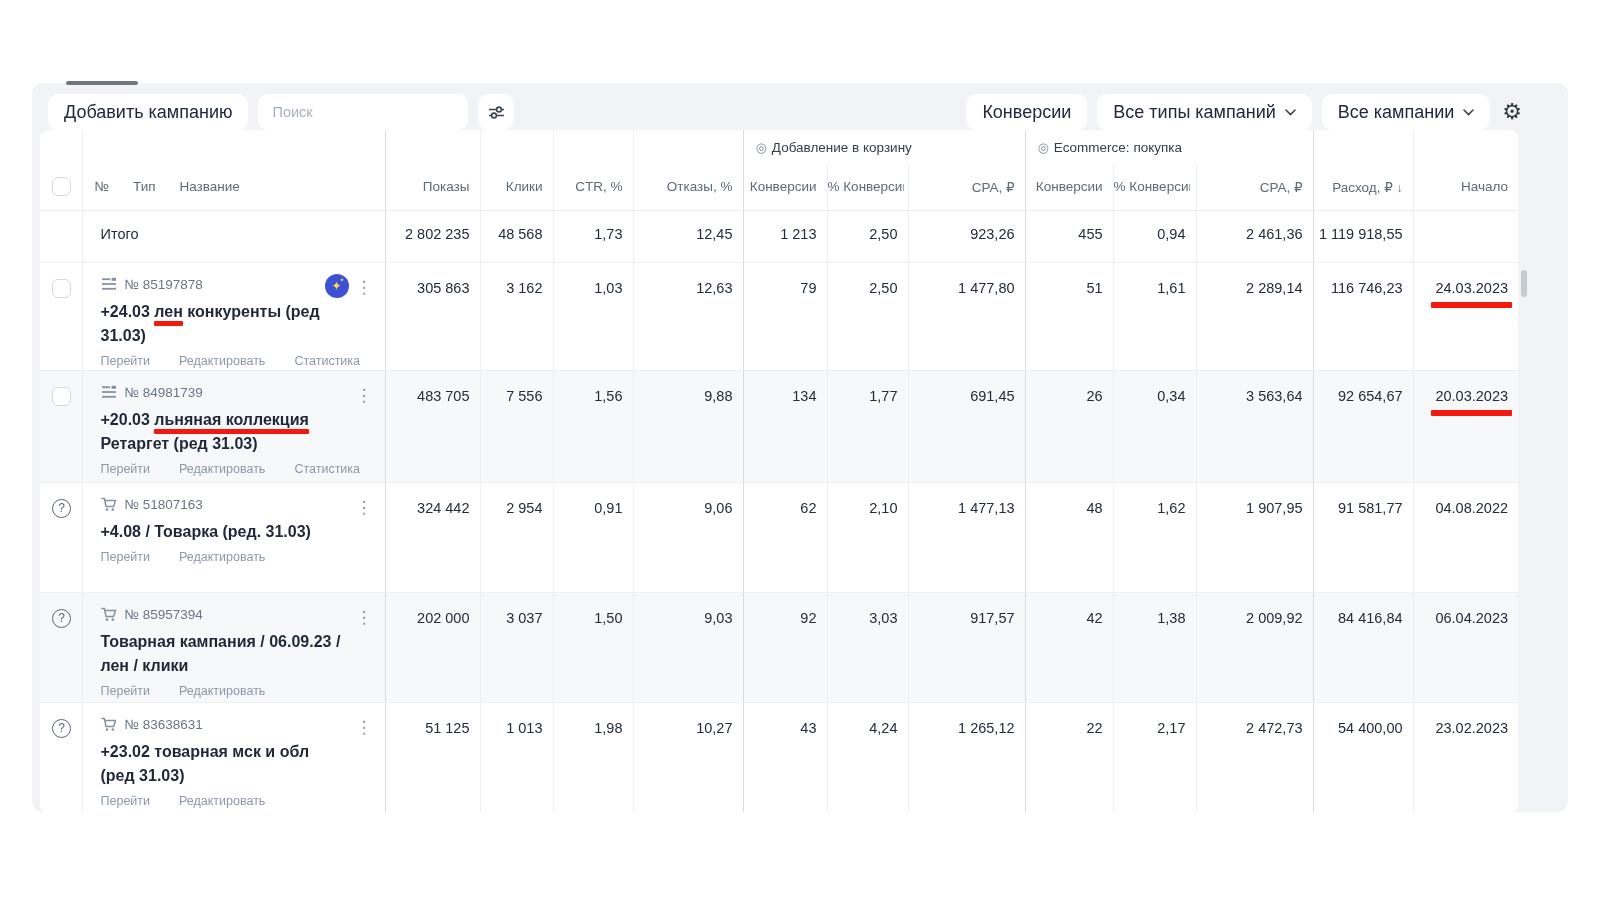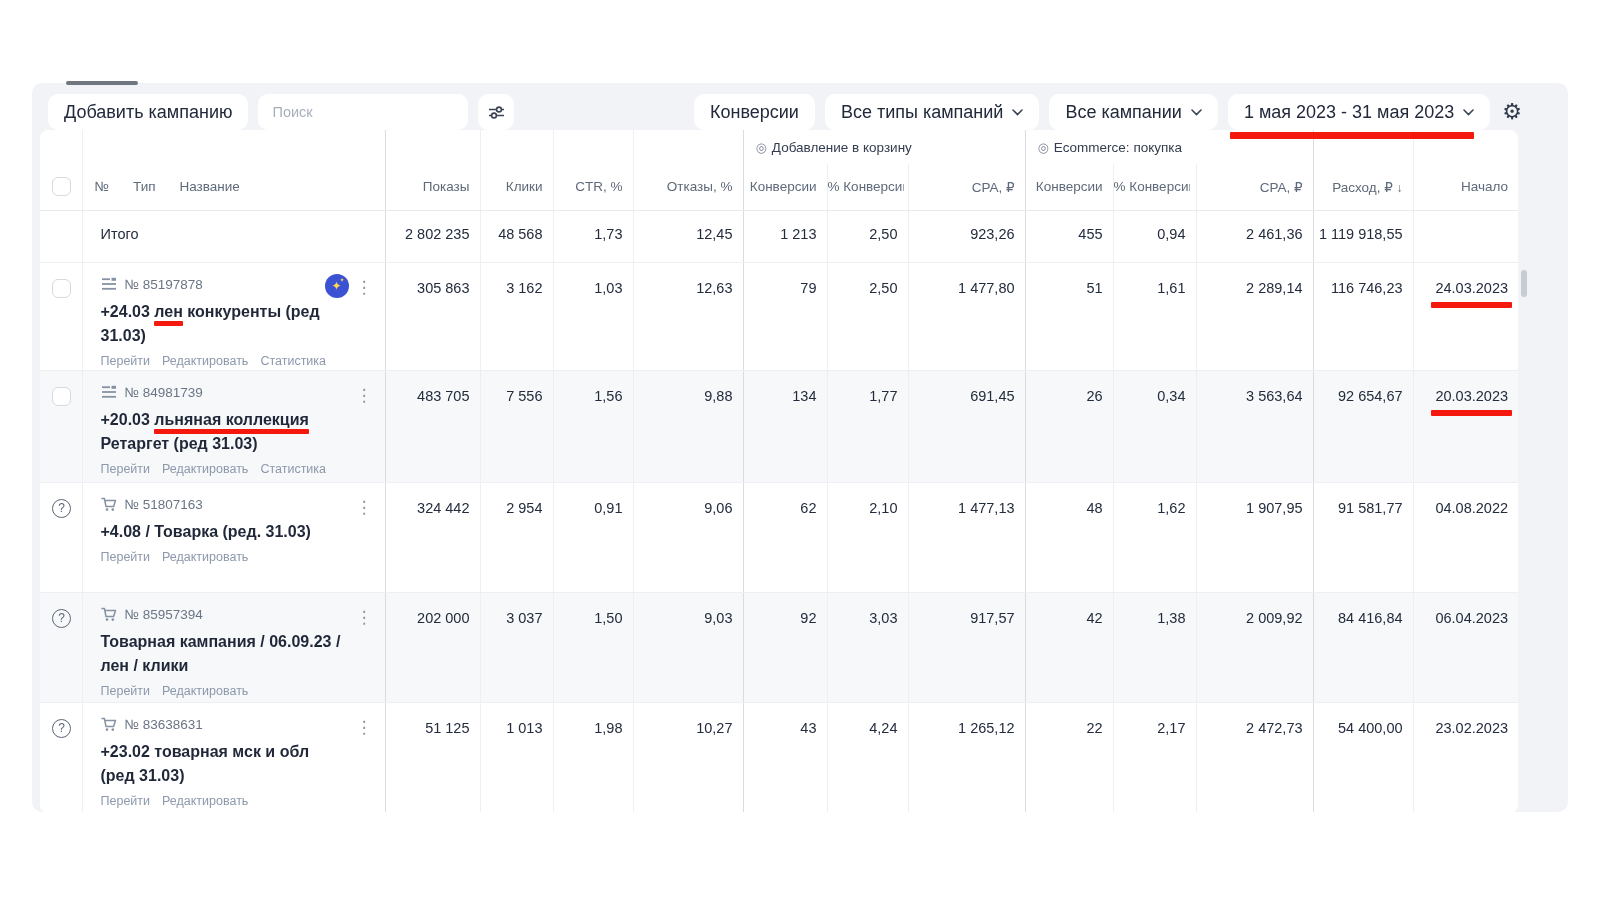--- a/index.html
+++ b/index.html
@@ -74,21 +74,21 @@
   .help { display:flex; width:19px; height:19px; border:1.5px solid #5b6575;
     border-radius:50%; color:#5b6575; font-size:12px; align-items:center;
     justify-content:center; }
 
   .camp { position:relative; padding:14px 40px 0 18px; }
   .camp-top { display:flex; align-items:flex-start; gap:7px; color:#6b7585; font-size:13.5px;
     white-space:nowrap; }
   .type-ico { display:inline-flex; width:17px; height:15px; flex:none; }
   .camp-name { margin-top:8px; font-size:16px; font-weight:600; color:#1f2738;
     line-height:1.5; }
-  .camp-links { margin-top:6px; font-size:12.5px; color:#8c98ab; display:flex; gap:12px;
+  .camp-links { margin-top:6px; font-size:12.5px; color:#8c98ab; display:flex; gap:29px;
     white-space:nowrap; }
   .camp-links span { cursor:pointer; }
   .kebab { position:absolute; right:12px; top:16px; color:#8b94a3; font-size:17px;
     line-height:1; cursor:pointer; }
   .badge { position:absolute; right:36px; top:11px; width:24px; height:24px;
     border-radius:50%; background:#3b52d4; color:#ffd84d; display:flex;
     align-items:center; justify-content:center; }
   .badge .s1 { font-size:12px; line-height:1; }
   .badge .s2 { position:absolute; top:3px; right:4px; font-size:6px; line-height:1; }
 
@@ -132,31 +132,20 @@
         </span>
       </button>
       <button class="btn">
         <span>Все кампании</span>
         <span class="chev">
           <svg width="11" height="7" viewBox="0 0 11 7">
               <polyline points="1,1 5.5,5.5 10,1" fill="none" stroke="#3a4354" stroke-width="1.6" stroke-linecap="round"></polyline>
             </svg>
         </span>
       </button>
-      <div class="date-wrap">
-        <button class="btn">
-          <span>1 мая 2023 - 31 мая 2023</span>
-          <span class="chev">
-            <svg width="11" height="7" viewBox="0 0 11 7">
-                <polyline points="1,1 5.5,5.5 10,1" fill="none" stroke="#3a4354" stroke-width="1.6" stroke-linecap="round"></polyline>
-              </svg>
-          </span>
-        </button>
-        <i class="red-mark date-red"></i>
-      </div>
       <span class="gear">⚙</span>
     </div>
 
     <div class="card">
       <table>
         <colgroup>
           <col class="c1">
             <col class="c2">
             <col class="c3">
             <col class="c4">

